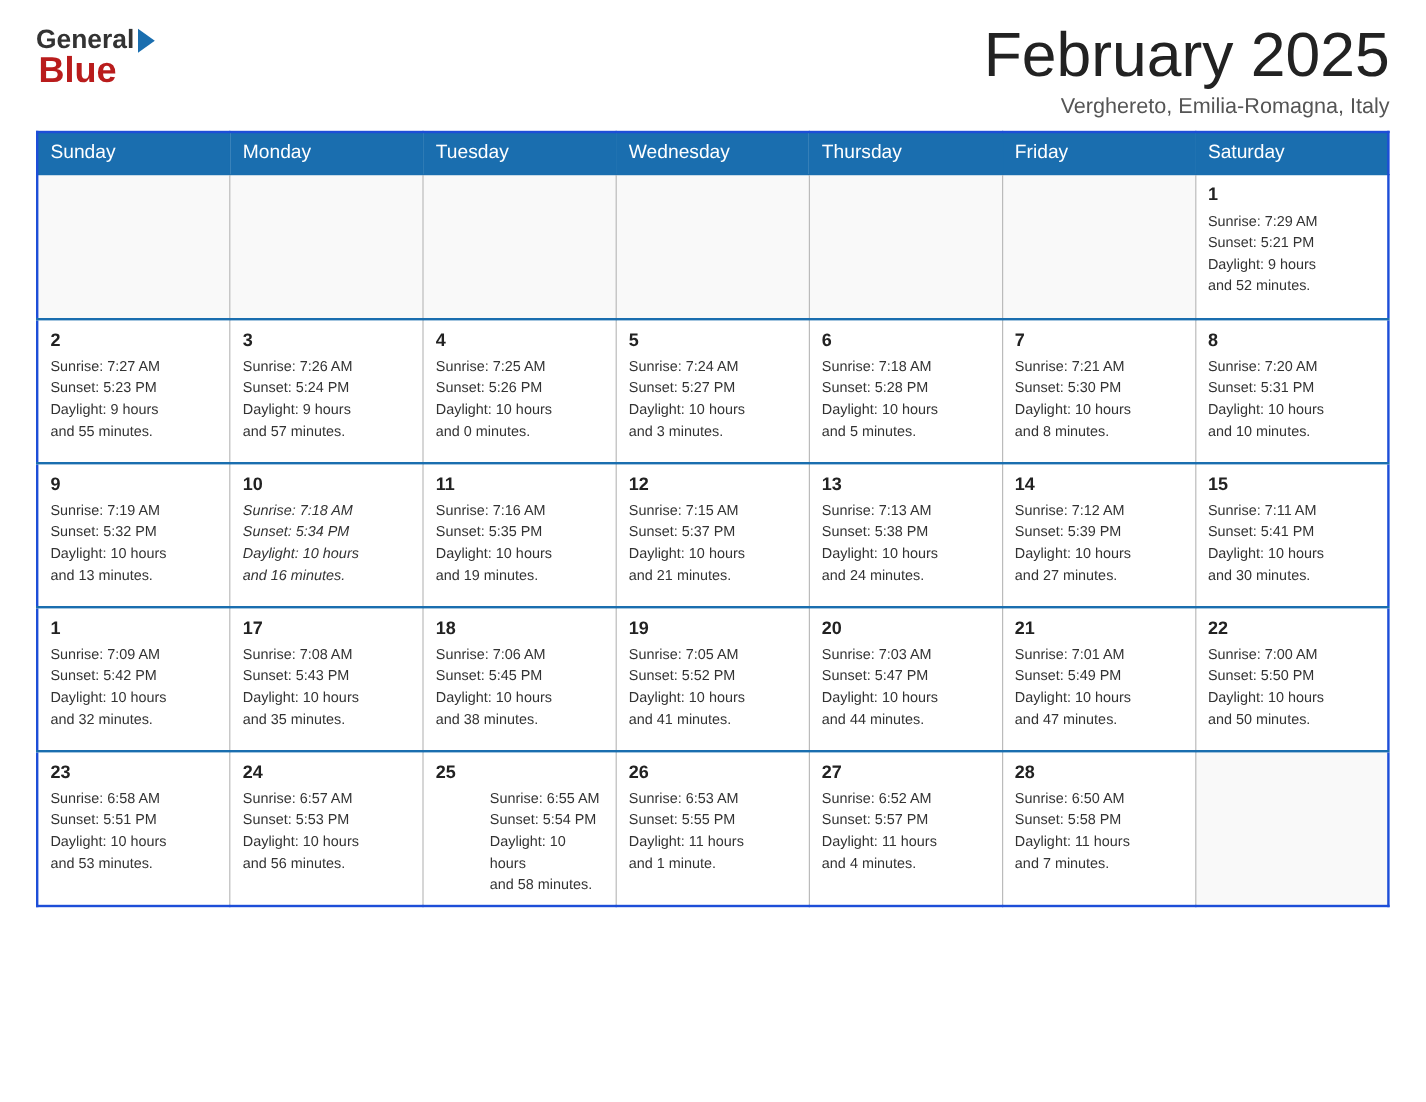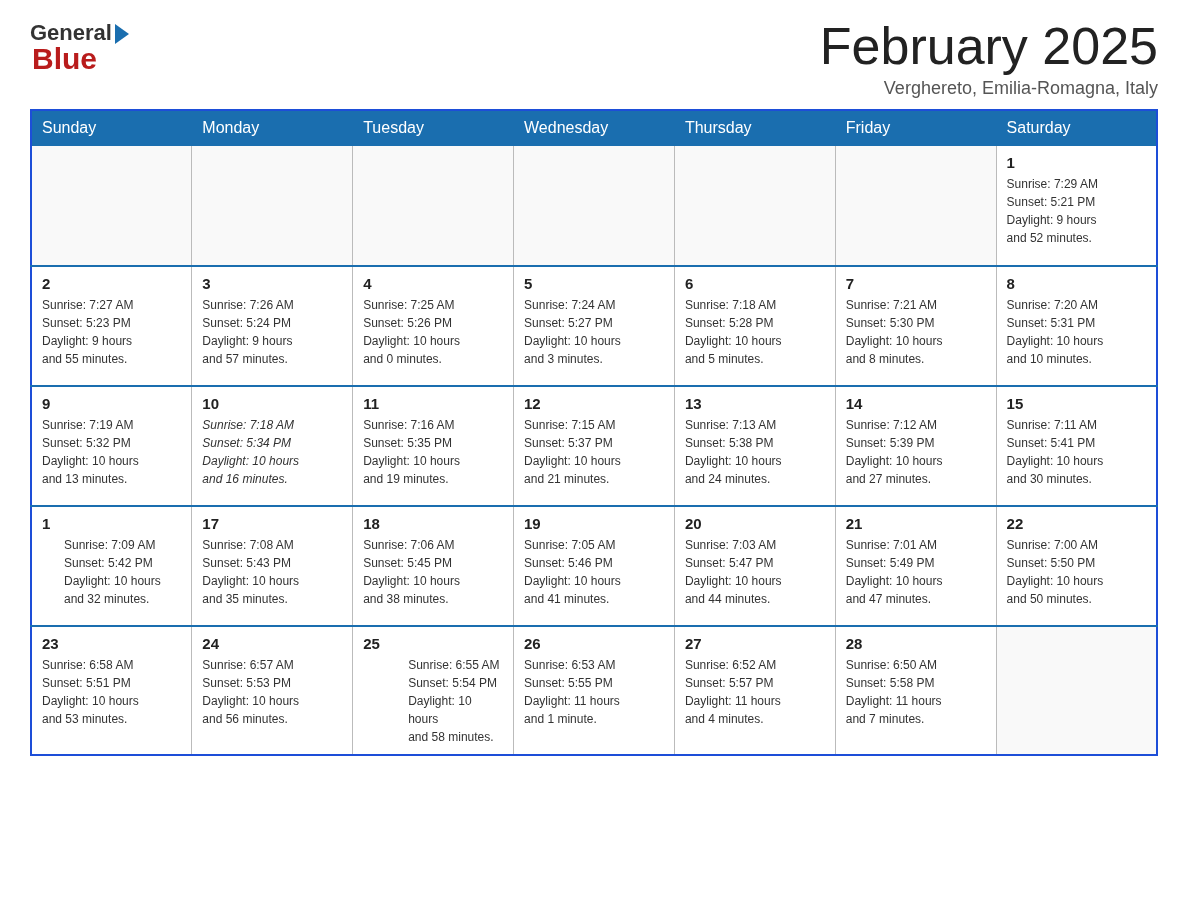--- a/index.html
+++ b/index.html
@@ -247,21 +247,21 @@
           <span class="day-num">15</span>
           <div class="day-info" style="white-space: pre-line;">Sunrise: 7:11 AM
 Sunset: 5:41 PM
 Daylight: 10 hours
 and 30 minutes.</div>
         </td>
       </tr>
       <tr class="row-divider">
         <td>
           <span class="day-num">1</span>
-          <div class="day-info" style="white-space: pre-line; margin-left: 22px;">Sunrise: 7:09 AM
+          <div class="day-info" style="white-space: pre-line;">Sunrise: 7:09 AM
 Sunset: 5:42 PM
 Daylight: 10 hours
 and 32 minutes.</div>
         </td>
         <td>
           <span class="day-num">17</span>
           <div class="day-info" style="white-space: pre-line;">Sunrise: 7:08 AM
 Sunset: 5:43 PM
 Daylight: 10 hours
 and 35 minutes.</div>
@@ -269,21 +269,21 @@
         <td>
           <span class="day-num">18</span>
           <div class="day-info" style="white-space: pre-line;">Sunrise: 7:06 AM
 Sunset: 5:45 PM
 Daylight: 10 hours
 and 38 minutes.</div>
         </td>
         <td>
           <span class="day-num">19</span>
           <div class="day-info" style="white-space: pre-line;">Sunrise: 7:05 AM
-Sunset: 5:46 PM
+Sunset: 5:52 PM
 Daylight: 10 hours
 and 41 minutes.</div>
         </td>
         <td>
           <span class="day-num">20</span>
           <div class="day-info" style="white-space: pre-line;">Sunrise: 7:03 AM
 Sunset: 5:47 PM
 Daylight: 10 hours
 and 44 minutes.</div>
         </td>

